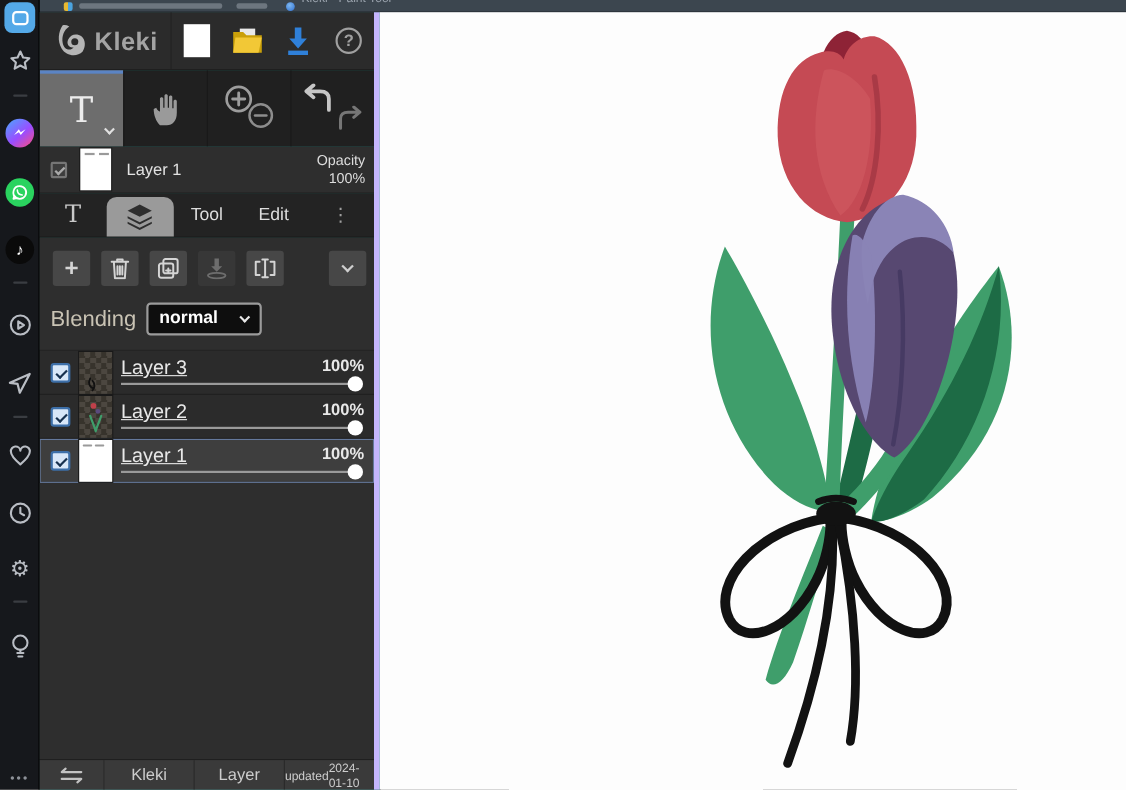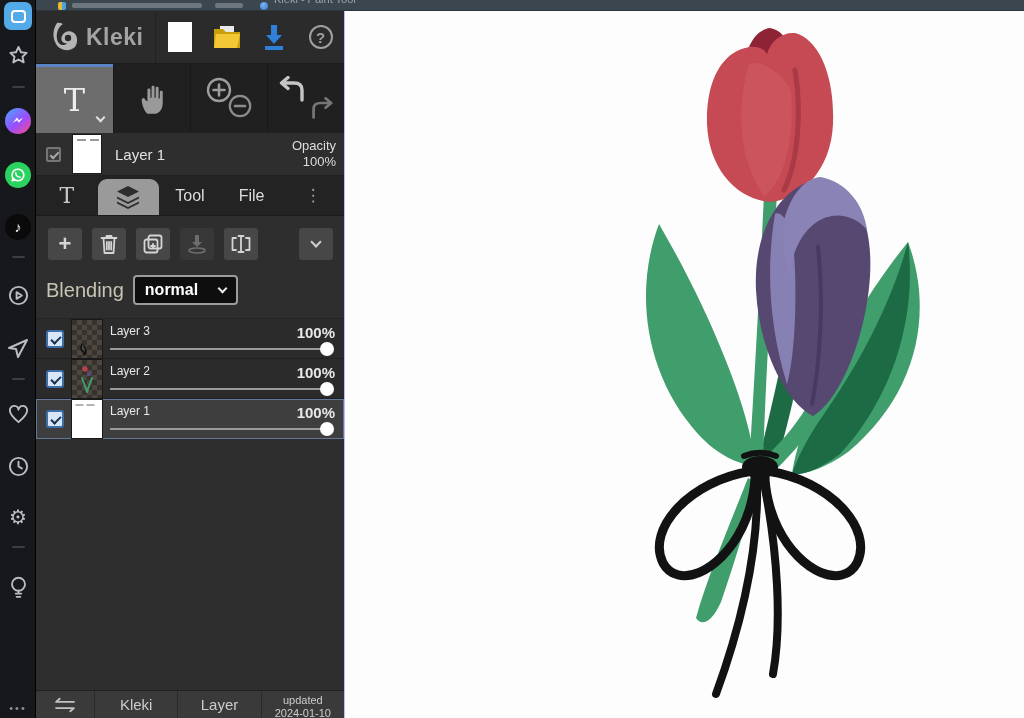--- a/index.html
+++ b/index.html
@@ -21,21 +21,21 @@
   .sq-app { left:4px; width:28px; height:28px; border-radius:7px; background:#54a9e8; display:flex; align-items:center; justify-content:center; }
   .sq-app i { display:block; width:15px; height:13px; border:2.5px solid #fff; border-radius:4px; }
   .dash { width:13px; height:2px; background:#3a3d42; border-radius:1px; }
   .circle-ic { width:26px; height:26px; border-radius:50%; display:flex; align-items:center; justify-content:center; }
   .messenger { background:linear-gradient(140deg,#49a8ff 0%,#9a4dff 55%,#ff4d7c 100%); }
   .whatsapp { background:#2ad35f; }
   .tiktok { background:#0a0a0a; color:#fff; font-size:14px; font-weight:bold; }
   .side-dots { color:#8d9198; font-size:11px; letter-spacing:2px; }
 
   
-  .panel { position:absolute; left:36px; top:11px; width:309px; height:707px; background:#0f766e; border-right:1px solid #c4b5fd; display:flex; flex-direction:column; z-index:2; }
+  .panel { position:absolute; left:36px; top:11px; width:309px; height:707px; background:#0f766e; border-right:5px solid #c4b5fd; display:flex; flex-direction:column; z-index:2; }
   .p-header { height:53px; background:#2b2b2b; border-bottom:1px solid #1c1c1c; display:flex; align-items:center; }
   .logo { display:flex; align-items:center; gap:6px; padding:0 12px 0 14px; height:100%; border-right:1px solid #222; }
   .logo-text { font-size:23px; font-weight:600; color:#a3a3a3; letter-spacing:.5px; }
   .hbtn { flex:1; height:100%; display:flex; align-items:center; justify-content:center; cursor:pointer; }
   .help-circle { width:24px; height:24px; border:2px solid #a0a0a0; border-radius:50%; color:#a0a0a0; font-size:15px; font-weight:bold; display:flex; align-items:center; justify-content:center; }
 
   .toolrow { height:69px; background:#202020; display:flex; position:relative; }
   .tcol { width:77px; height:100%; position:relative; display:flex; align-items:center; justify-content:center; }
   .tcol + .tcol { border-left:1px solid #191919; }
   .t-sel { background:#6d6d6d; border-top:3px solid #5b84c4; }
@@ -75,29 +75,29 @@
 
   .layerlist { position:absolute; left:0; top:102px; width:100%; border-top:1px solid #242424; }
   .lrow { position:relative; height:40px; background:#2b2b2b; border-bottom:1px solid #202020; cursor:pointer; }
   .lrow.sel { background:#3e3e3e; outline:1px solid #64789b; outline-offset:-1px; }
   .bcheck { position:absolute; left:10px; top:11px; width:18px; height:18px; background:#d8e7f8; border:2px solid #3d6fa8; border-radius:3px; }
   .bcheck::after { content:""; position:absolute; left:3px; top:4px; width:8px; height:4px; border-left:2.5px solid #17314f; border-bottom:2.5px solid #17314f; transform:rotate(-45deg); }
   .lthumb { position:absolute; left:36px; top:1px; width:30px; height:38px; box-shadow:0 0 0 1px #191919; }
   .checker { background:repeating-conic-gradient(#4c4740 0% 25%, #37332c 0% 50%) 0 0 / 10px 10px; }
   .whitebg { background:#fff; }
   .lthumb svg { position:absolute; left:0; top:0; }
-  .lname { position:absolute; left:74px; top:5px; font-size:12px; color:#e8e8e8; }
+  .lname { position:absolute; left:74px; top:5px; font-size:18px; color:#e8e8e8;text-decoration:underline; }
   .lpct { position:absolute; right:9px; top:5px; font-size:15px; font-weight:bold; color:#e8e8e8; }
   .slider { position:absolute; left:74px; right:12px; top:29px; height:2px; background:#9a9a9a; }
   .sthumb { position:absolute; right:-2px; top:-6px; width:14px; height:14px; border-radius:50%; background:#fff; }
 
   .pfooter { height:28px; background:#3a3a3a; border-top:1px solid #1f1f1f; display:flex; overflow:hidden; }
   .fcell { flex:1; display:flex; align-items:center; justify-content:center; color:#cccccc; font-size:15px; cursor:pointer; }
   .fcell + .fcell { border-left:1px solid #2a2a2a; }
-  .fupdated { flex-direction:column; font-size:11px; line-height:1.15; justify-content:flex-start; padding-top:3px; }
+  .fupdated { font-size:11px; line-height:1.15; justify-content:flex-end; padding-top:3px; }
 
   
   .canvas { position:absolute; left:346px; top:12px; width:678px; height:706px; background:#fdfdfd; }
   .canvas svg { display:block; }
 
   svg .ln { fill:none; stroke-linecap:round; stroke-linejoin:round; }
 </style>
 </head>
 <body>
 
@@ -273,21 +273,21 @@
     <div class="tabrow">
       <div class="tab tab-t">T</div>
       <div class="tab tab-sel">
         <svg width="26" height="24" viewBox="0 0 26 24">
           <path fill="#2e2e2e" d="M13 1 L24 6.5 L13 12 L2 6.5 Z"></path>
           <path fill="#2e2e2e" d="M2 11.5 L13 17 L24 11.5 L24 13.5 L13 19 L2 13.5 Z"></path>
           <path fill="#2e2e2e" d="M2 16.5 L13 22 L24 16.5 L24 18.5 L13 24 L2 18.5 Z"></path>
         </svg>
       </div>
       <div class="tab">Tool</div>
-      <div class="tab">File</div>
+      <div class="tab">Edit</div>
       <div class="tab kebab">⋮</div>
     </div>
 
     <div class="pcontent">
 
       <div class="btnrow">
         <div class="sbtn" style="left:12px;">
           <span class="plus-glyph">+</span>
         </div>
         <div class="sbtn" style="left:56px;">

